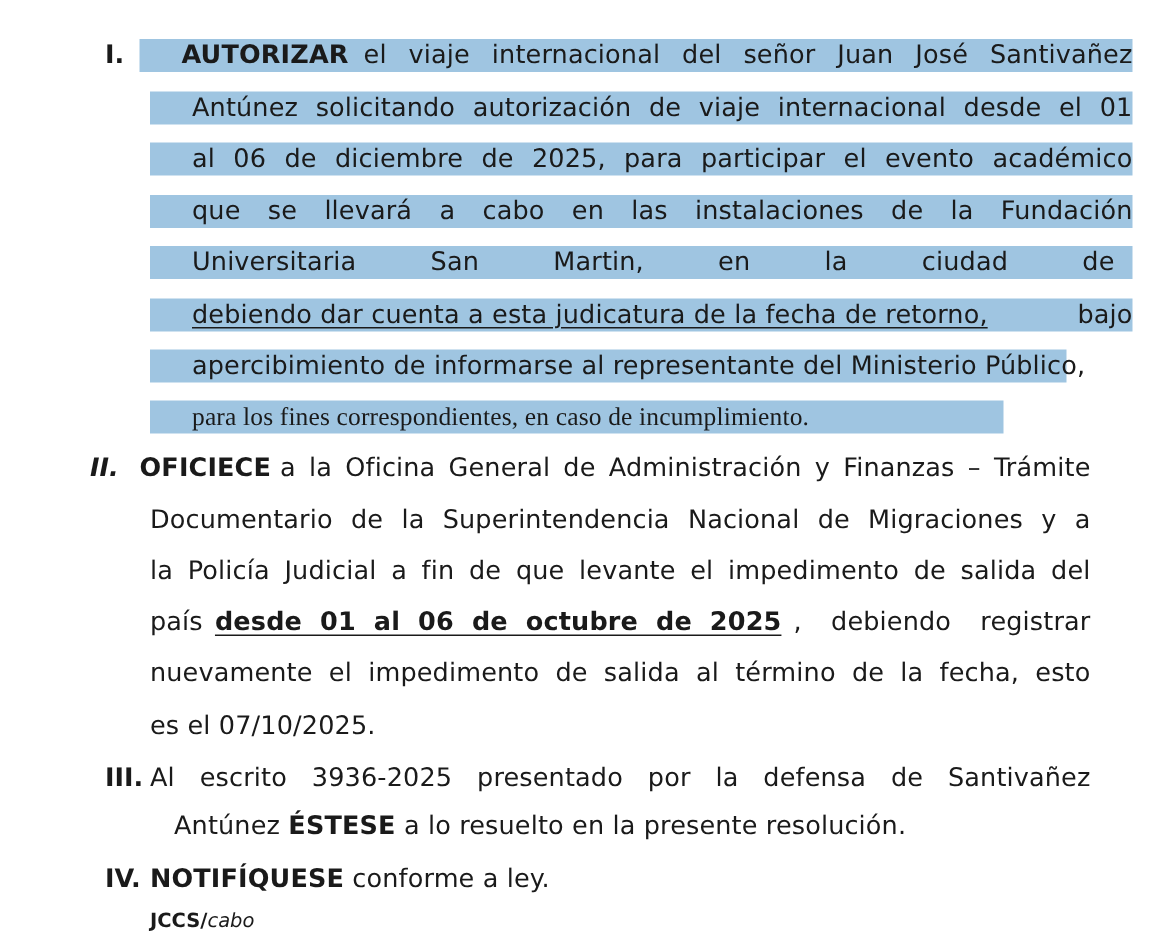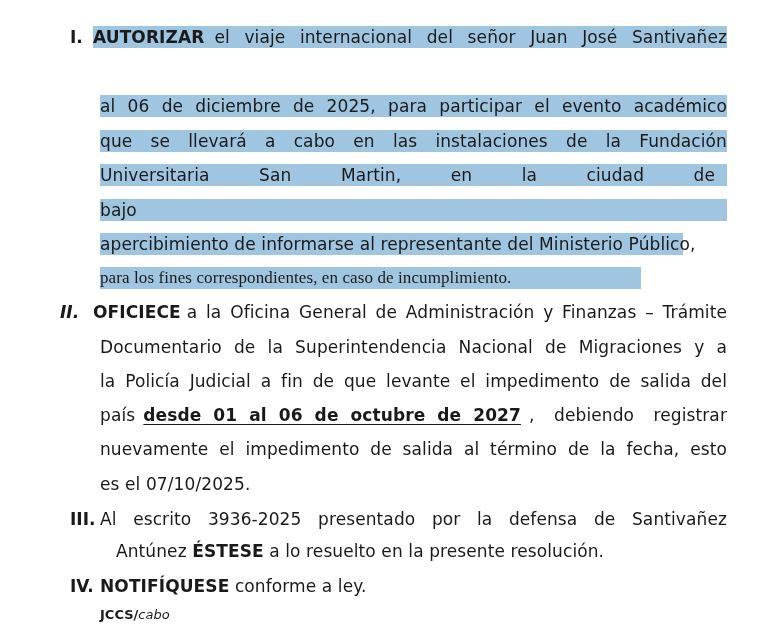--- a/index.html
+++ b/index.html
@@ -27,20 +27,21 @@
       height: 22px;
       white-space: nowrap;
       letter-spacing: 0.1px;
     }
     .justify {
       display: flex;
       justify-content: space-between;
     }
     .hl {
       background: #9fc5e1;
+      padding-left: 28px;
     }
     .num {
       position: absolute;
       font-size: 17px;
       line-height: 22px;
       font-weight: bold;
     }
     b, .b { font-weight: bold; }
     .u { text-decoration: underline; text-underline-offset: 3px; }
     .footer {
@@ -57,51 +58,53 @@
 
 <div class="page">
 
   <span class="num" style="left:70px; top:26px;">I.</span>
 
   <div class="line justify hl" style="left:93px; top:26px; width:634px;">
     <span class="b">AUTORIZAR</span>
     <span style="flex:1; text-align:justify; text-align-last:justify; margin-left:10px;">el viaje internacional del señor Juan José Santivañez</span>
   </div>
 
+  <div class="line hl" style="left:100px; top:61px; width:627px; text-align:justify; text-align-last:justify;">Antúnez solicitando autorización de viaje internacional desde el 01</div>
 
   <div class="line hl" style="left:100px; top:95px; width:627px; text-align:justify; text-align-last:justify;">al 06 de diciembre de 2025, para participar el evento académico</div>
 
   <div class="line hl" style="left:100px; top:130px; width:627px; text-align:justify; text-align-last:justify;">que se llevará a cabo en las instalaciones de la Fundación</div>
 
   <div class="line justify hl" style="left:100px; top:164px; width:627px;">
     <span style="flex:1; text-align:justify; text-align-last:justify; margin-right:12px;">Universitaria San Martin, en la ciudad de</span>
   </div>
 
   <div class="line justify hl" style="left:100px; top:199px; width:627px;">
+    <span class="u">debiendo dar cuenta a esta judicatura de la fecha de retorno,</span>
     <span>bajo</span>
   </div>
 
   <div class="line hl" style="left:100px; top:233px; width:583px; text-align:justify; text-align-last:justify;">apercibimiento de informarse al representante del Ministerio Público,</div>
 
   <div class="line hl" style="left:100px; top:267px; width:541px;font-family:Liberation Serif, serif;">para los fines correspondientes, en caso de incumplimiento.</div>
 
   <span class="num" style="left:60px; top:301px;font-style:italic;">II.</span>
 
   <div class="line justify" style="left:93px; top:301px; width:634px;">
     <span class="b">OFICIECE</span>
     <span style="flex:1; text-align:justify; text-align-last:justify; margin-left:6px;">a la Oficina General de Administración y Finanzas – Trámite</span>
   </div>
 
   <div class="line" style="left:100px; top:336px; width:627px; text-align:justify; text-align-last:justify;">Documentario de la Superintendencia Nacional de Migraciones y a</div>
 
   <div class="line" style="left:100px; top:370px; width:627px; text-align:justify; text-align-last:justify;">la Policía Judicial a fin de que levante el impedimento de salida del</div>
 
   <div class="line justify" style="left:100px; top:404px; width:627px;">
     <span>país</span>
-    <span class="b u" style="word-spacing:6px;">desde 01 al 06 de octubre de 2027</span>
+    <span class="b u" style="word-spacing:6px;">desde 01 al 06 de octubre de 2025</span>
     <span style="word-spacing:14px;">, debiendo registrar</span>
   </div>
 
   <div class="line" style="left:100px; top:438px; width:627px; text-align:justify; text-align-last:justify;">nuevamente el impedimento de salida al término de la fecha, esto</div>
 
   <div class="line" style="left:100px; top:473px;">es el 07/10/2025.</div>
 
   <span class="num" style="left:70px; top:508px;">III.</span>
 
   <div class="line" style="left:100px; top:508px; width:627px; text-align:justify; text-align-last:justify;">Al escrito 3936-2025 presentado por la defensa de Santivañez</div>

